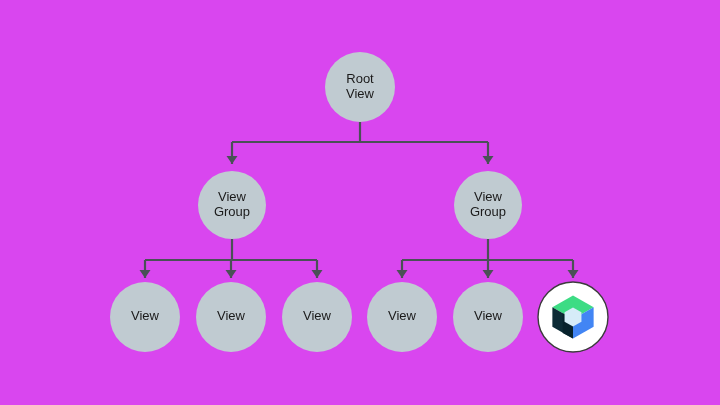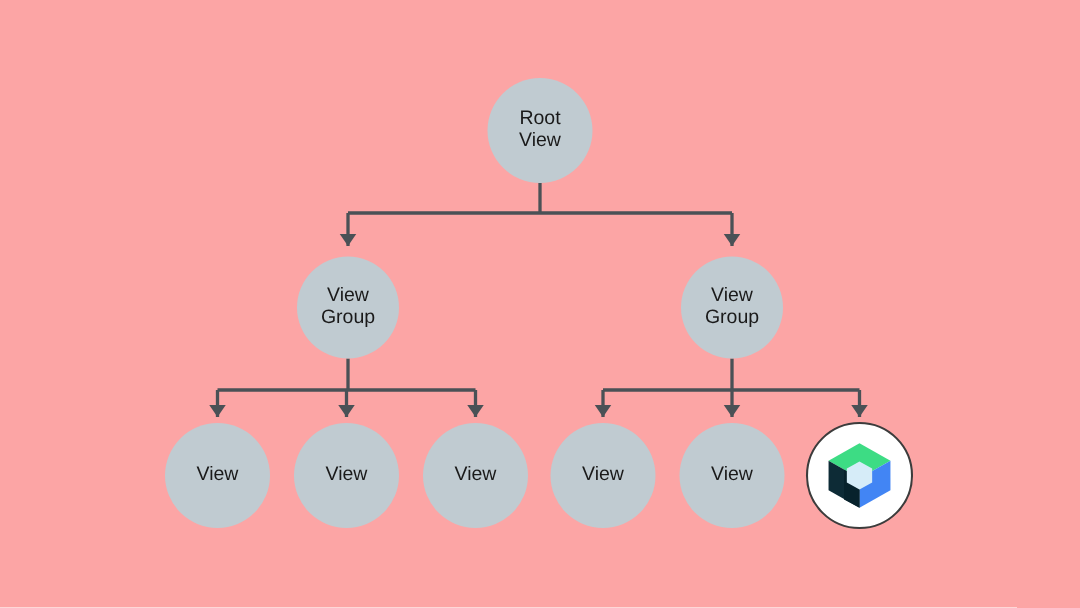--- a/index.html
+++ b/index.html
@@ -10,21 +10,21 @@
   body {
     width: 720px;
     height: 405px;
     overflow: hidden;
     font-family: "Liberation Sans", sans-serif;
   }
   #diagram-root {
     position: relative;
     width: 720px;
     height: 405px;
-    background: #fca5a5;
+    background: #d946ef;
   }
   svg#tree-svg {
     display: block;
     width: 720px;
     height: 405px;
   }
   .node-label {
     font-family: "Liberation Sans", sans-serif;
     font-size: 13px;
     fill: #1a1a1a;

